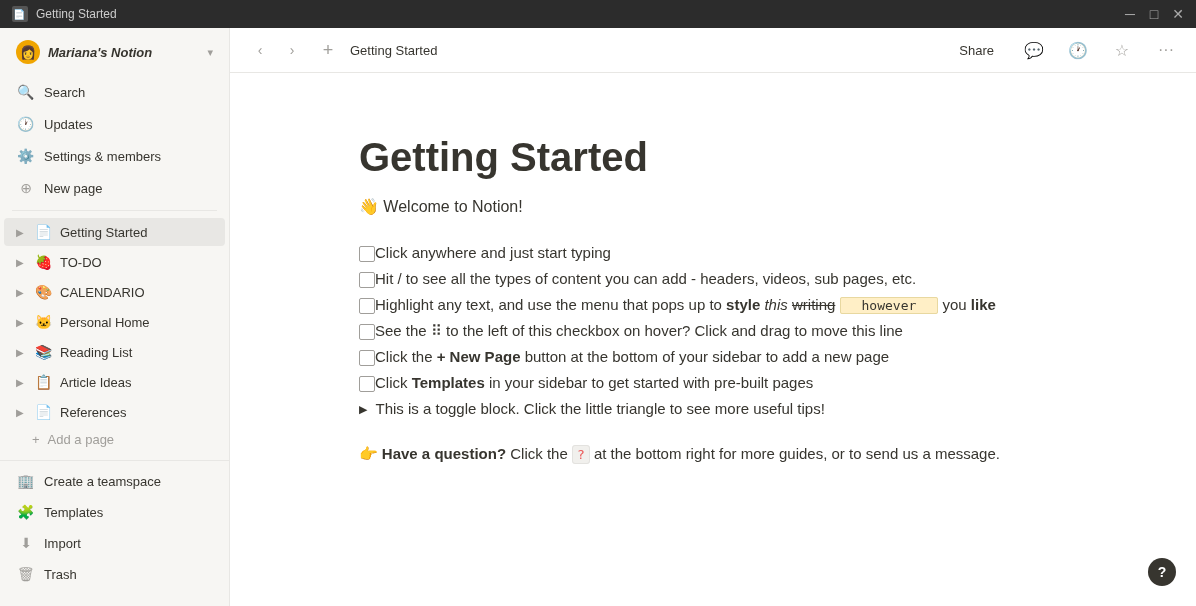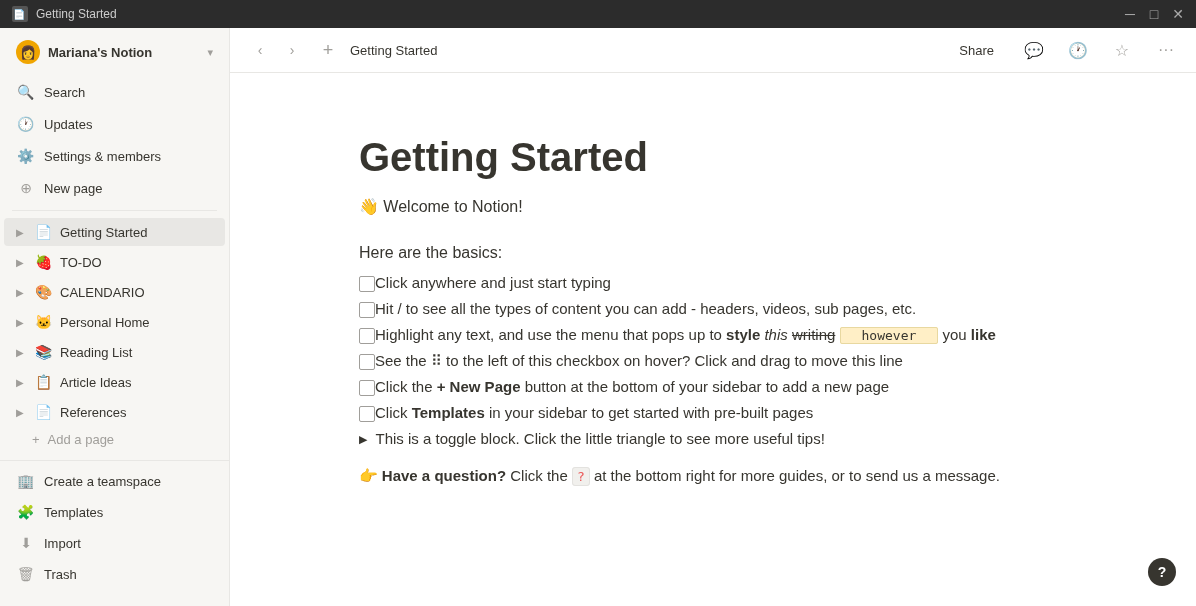--- a/index.html
+++ b/index.html
@@ -42,21 +42,21 @@
       align-items: center;
       padding: 8px 12px;
       cursor: pointer;
       border-radius: 4px;
       margin: 4px;
     }
     .workspace-avatar {
       width: 24px; height: 24px; border-radius: 50%; background: #f0a500;
       display: flex; align-items: center; justify-content: center; font-size: 13px; margin-right: 8px; flex-shrink: 0;
     }
-    .workspace-name { font-size: 13px; font-weight: 600; color: #37352f; flex: 1; }
+    .workspace-name { font-size: 13px; font-weight: 600; color: #37352f; flex: 1; font-style: italic; }
     .workspace-chevron { color: #a09e9a; font-size: 11px; }
 
     
     .sidebar-item {
       display: flex;
       align-items: center;
       padding: 5px 12px;
       cursor: pointer;
       border-radius: 4px;
       margin: 1px 4px;
@@ -171,21 +171,21 @@
       gap: 8px;
       margin-bottom: 8px;
       font-size: 15px;
       color: #37352f;
     }
     .toggle-arrow { color: #37352f; font-size: 11px; margin-top: 3px; flex-shrink: 0; }
 
     .question-line {
       font-size: 15px;
       color: #37352f;
-      margin-top: 20px;
+      margin-top: 28px;
     }
 
     
     .inline-code {
       background: #f1f0ed;
       border-radius: 3px;
       padding: 1px 4px;
       font-family: monospace;
       font-size: 13px;
       color: #eb5757;
@@ -354,21 +354,20 @@
         <div class="icon-btn">···</div>
       </div>
     </div>
 
     <div class="content">
 
       <h1 class="page-title">Getting Started</h1>
 
       <div class="welcome-line">👋 Welcome to Notion!</div>
 
-      <div class="basics-intro">Here are the basics:</div>
 
       <div class="checklist-item">
         <div class="checkbox"></div>
         <span>Click anywhere and just start typing</span>
       </div>
 
       <div class="checklist-item">
         <div class="checkbox"></div>
         <span>Hit / to see all the types of content you can add - headers, videos, sub pages, etc.</span>
       </div>

